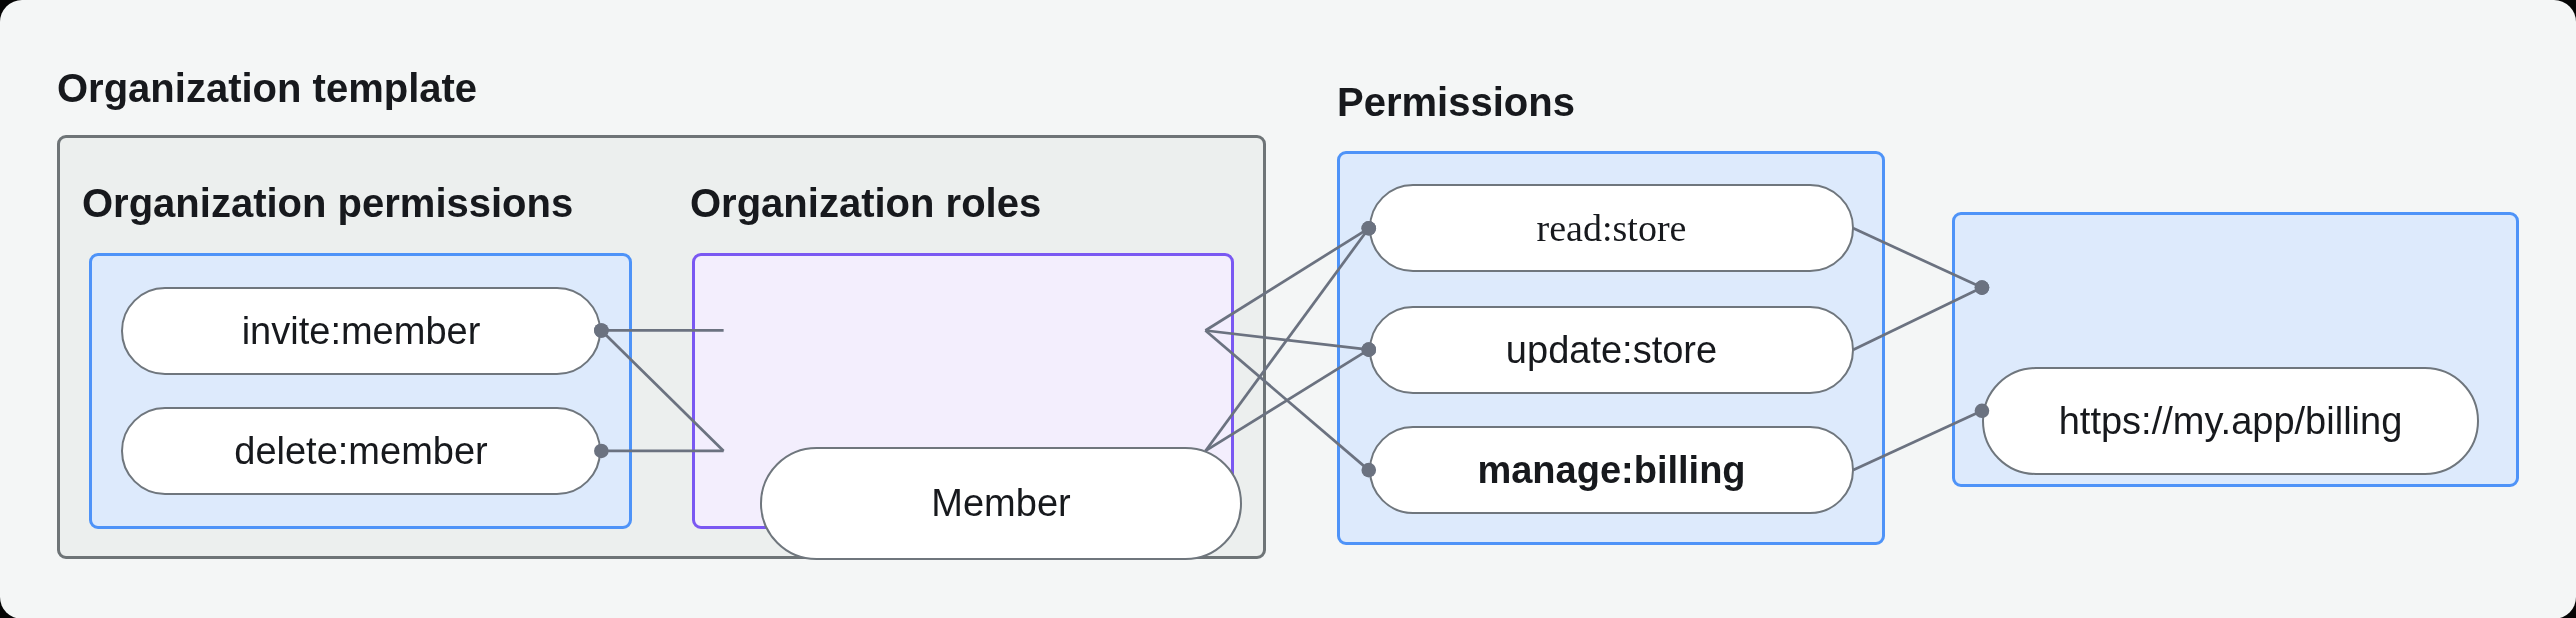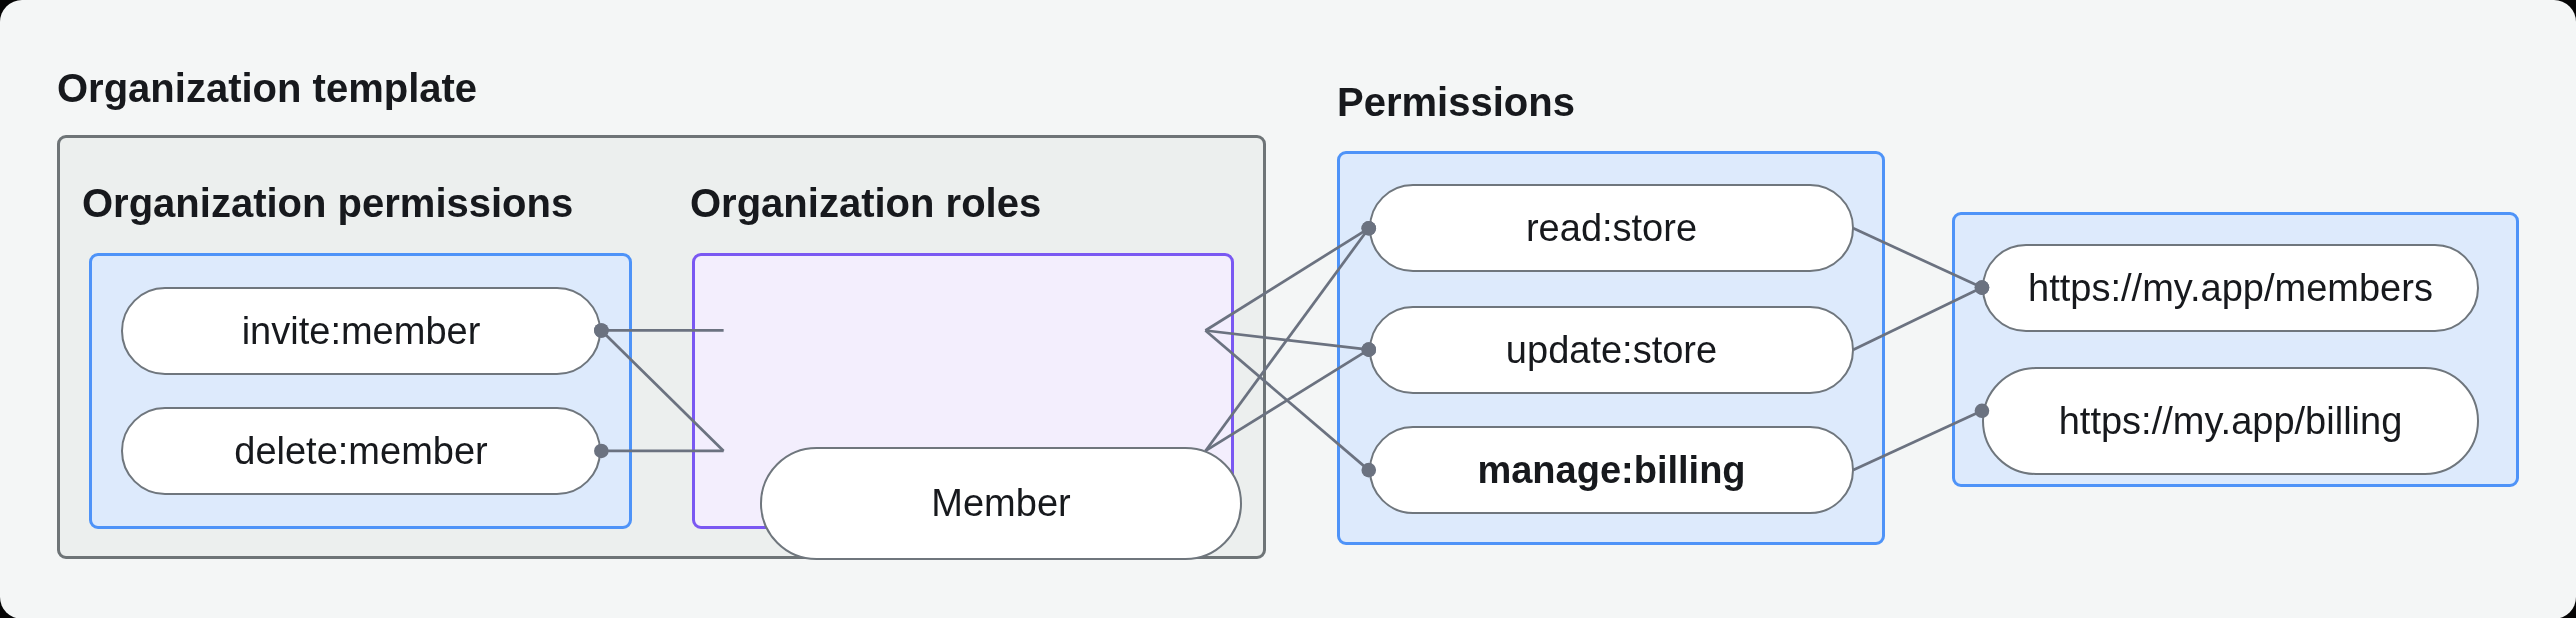--- a/index.html
+++ b/index.html
@@ -86,31 +86,28 @@
 
   <div class="pill" id="node-invite-member" style="left:121px; top:287px; width:480px; height:88px;">
       <span>invite:member</span>
     </div>
   <div class="pill" id="node-delete-member" style="left:121px; top:407px; width:480px; height:88px;">
       <span>delete:member</span>
     </div>
   <div class="pill" id="node-member" style="left:760px; top:407px; width:482px; height:113px;margin-top:40px;">
       <span>Member</span>
     </div>
-  <div class="pill" id="node-read-store" style="left:1369px;top:184px; width:485px; height:88px;">
+  <div class="pill" id="node-read-store" style="left:1369px;top:184px; width:485px; height:88px;font-family:Liberation Serif, serif;">
       <span>read:store</span>
     </div>
   <div class="pill" id="node-update-store" style="left:1369px;top:306px; width:485px; height:88px;">
       <span>update:store</span>
     </div>
   <div class="pill" id="node-manage-billing" style="left:1369px;top:426px; width:485px; height:88px;font-weight:bold;">
       <span>manage:billing</span>
-    </div>
-  <div class="pill" id="node-members-api" style="left:1982px;top:244px; width:497px; height:88px;">
-      <span>https://my.app/members</span>
     </div>
   <div class="pill" id="node-billing-api" style="left:1982px;top:367px; width:497px; height:108px;">
       <span>https://my.app/billing</span>
     </div>
 
   <svg id="edge-layer" width="2576" height="619" viewBox="0 0 2823 678">
       <line x1="659" y1="362" x2="793" y2="362" stroke="#6b7280" stroke-width="3"></line>
       <circle cx="659" cy="362" r="8" fill="#6b7280"></circle>
       <line x1="659" y1="362" x2="793" y2="494" stroke="#6b7280" stroke-width="3"></line>
       <circle cx="659" cy="362" r="8" fill="#6b7280"></circle>

